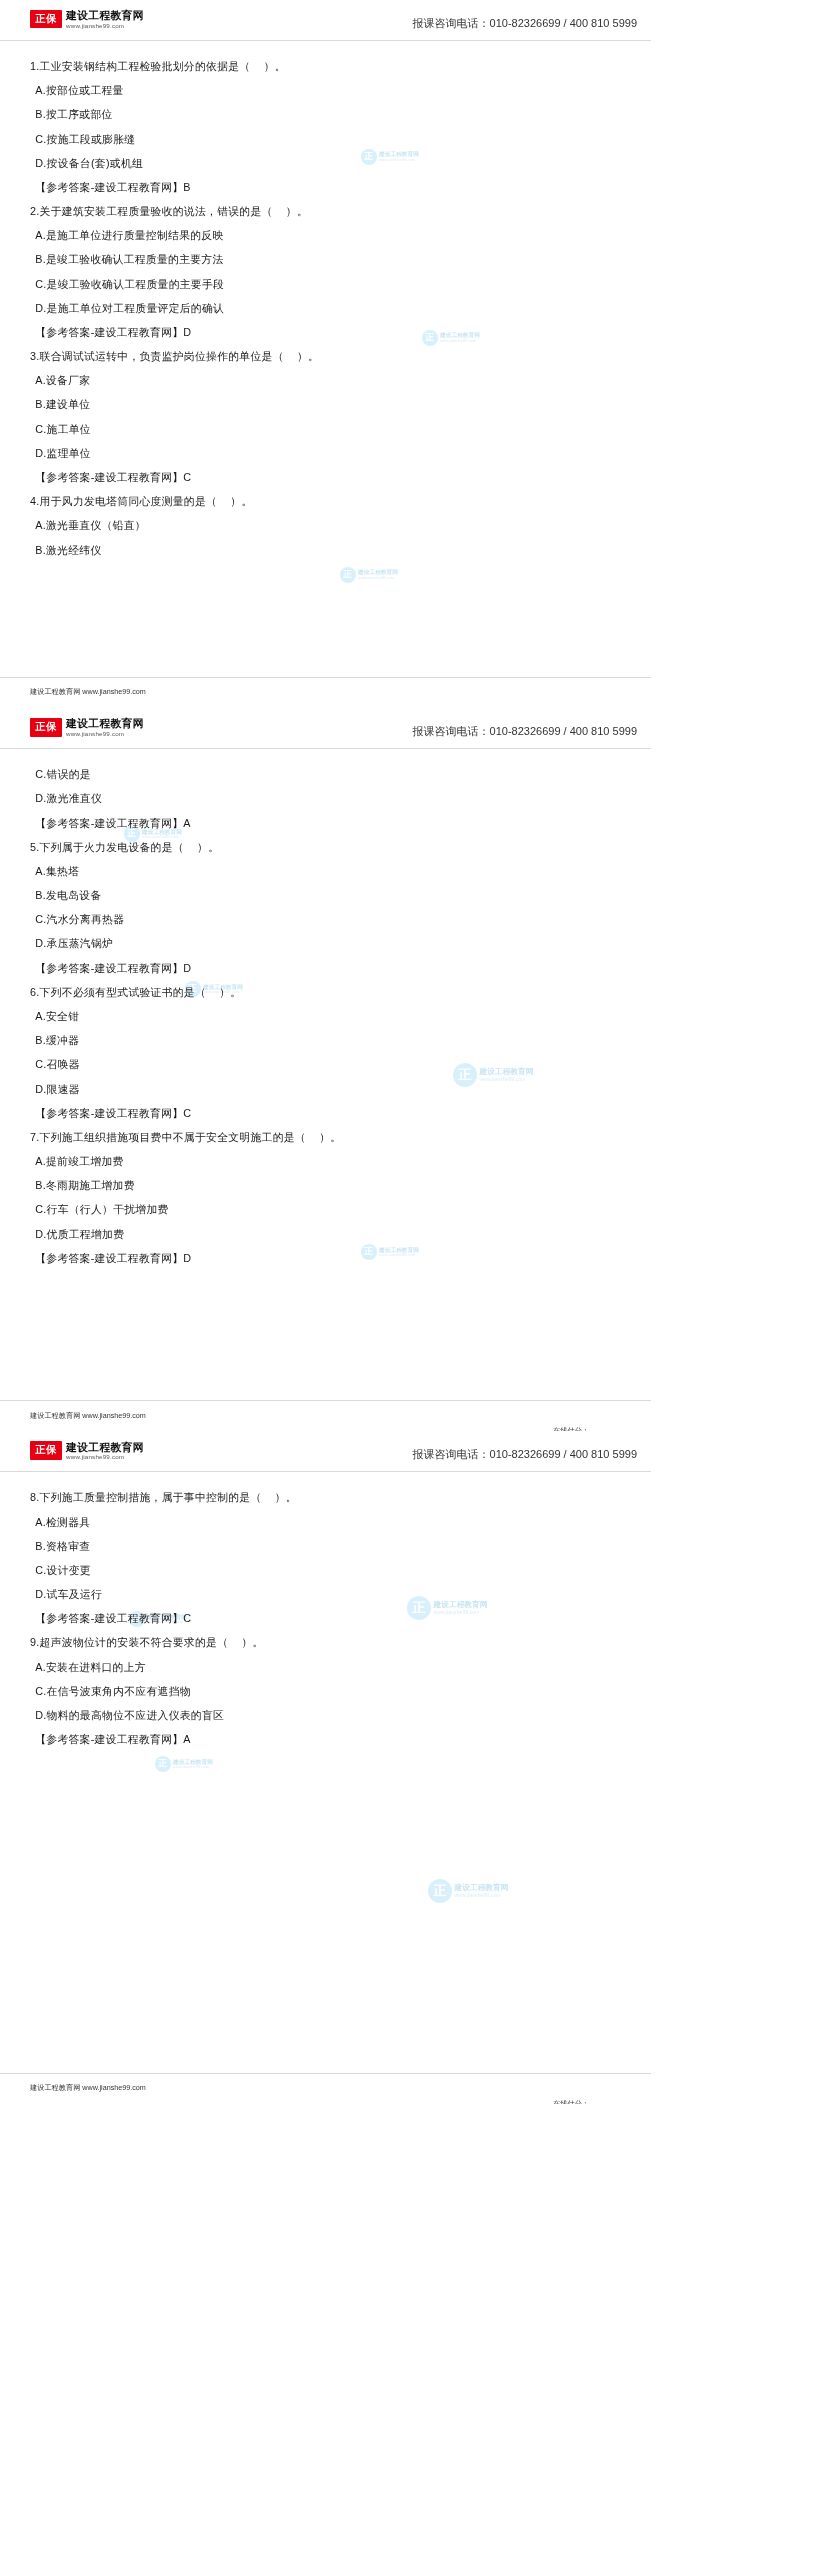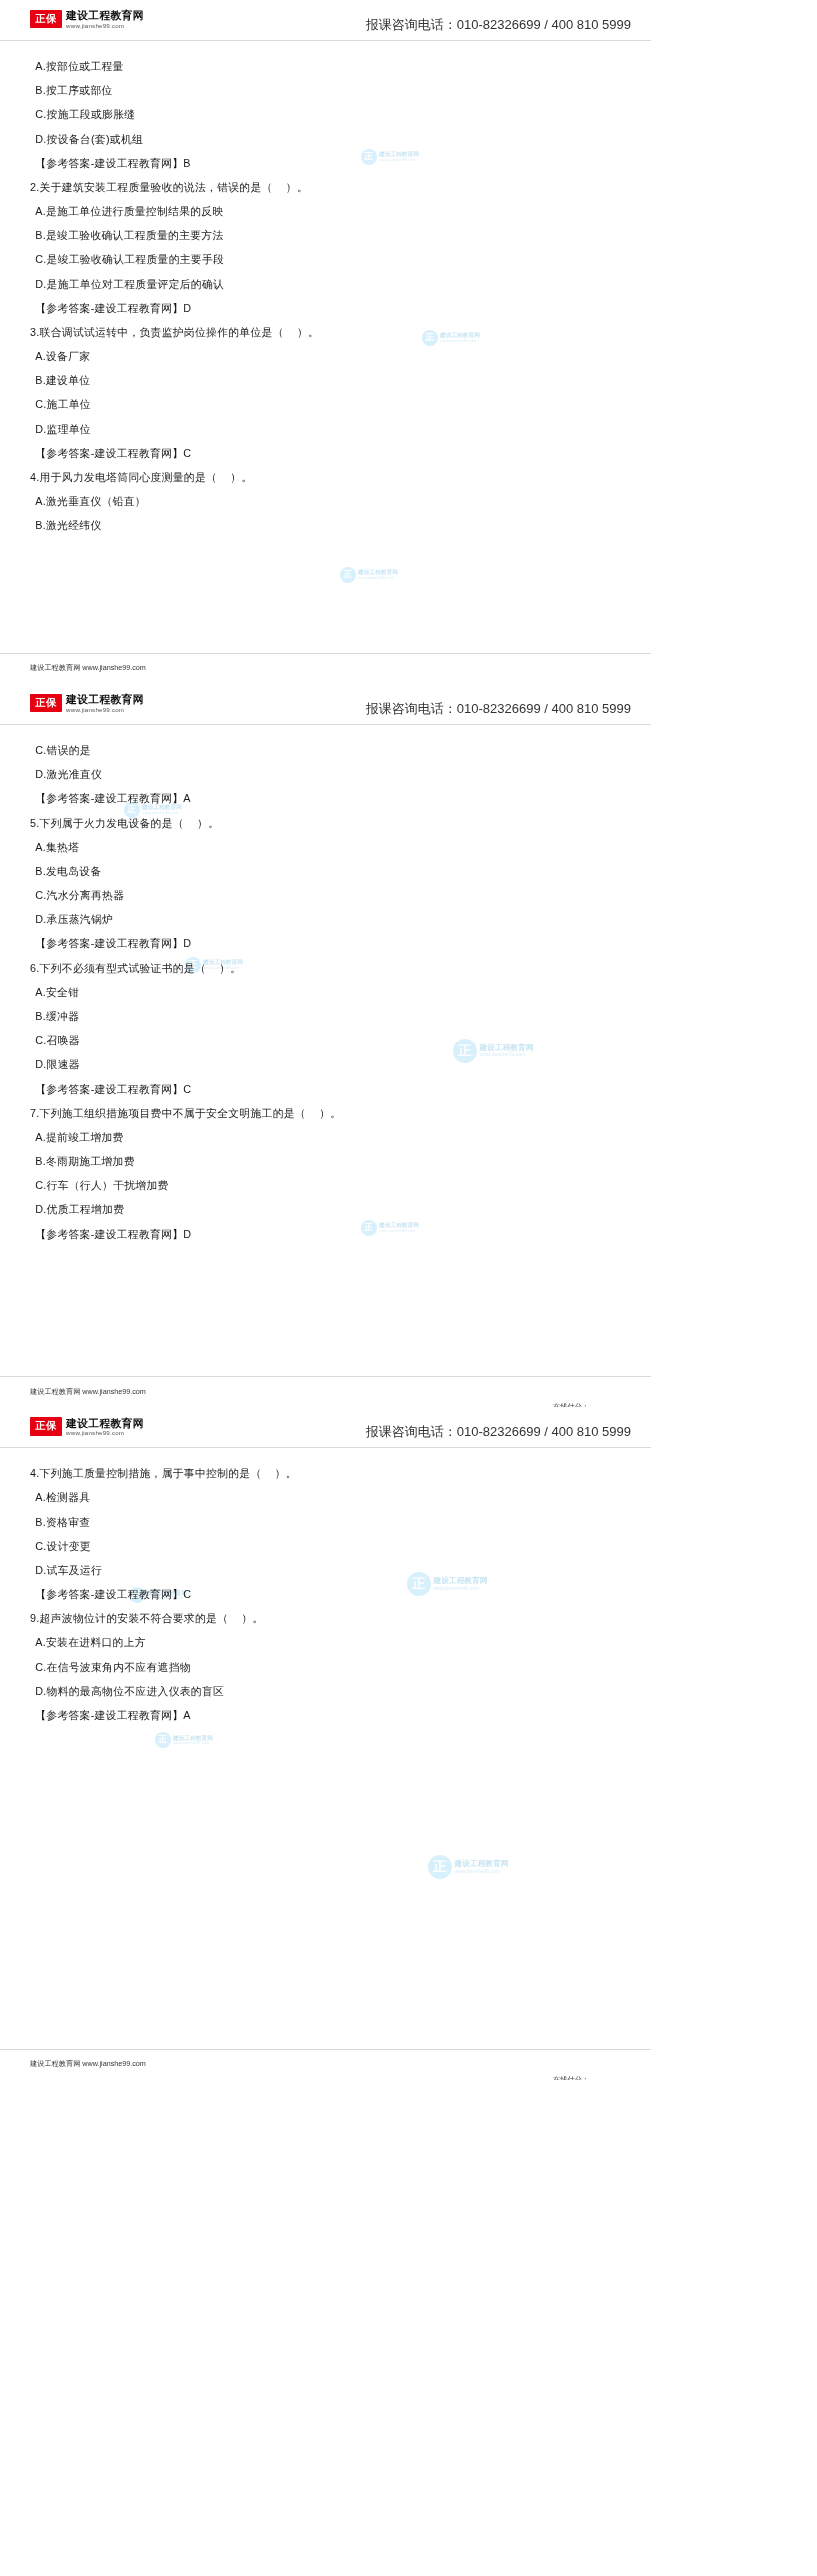--- a/index.html
+++ b/index.html
@@ -55,23 +55,23 @@
     color: #111111;
     letter-spacing: 0.3px;
   }
   .brand-sub {
     font-size: 6.2px;
     color: #555555;
     letter-spacing: 0.2px;
   }
   .header-phone {
     position: absolute;
-    right: 20px;
+    right: 14px;
     top: 15.5px;
-    font-size: 13px;
+    font-size: 11px;
     color: #333333;
     white-space: nowrap;
   }
 
   
   .footer {
     position: relative;
     height: 30px;
     border-top: 0.5px solid #d9d9d9;
     background: #ffffff;
@@ -165,20 +165,21 @@
       <div class="brand-mark">正保</div>
       <div class="brand-text">
         <div class="brand-title">建设工程教育网</div>
         <div class="brand-sub">www.jianshe99.com</div>
       </div>
     </div>
     <div class="header-phone">报课咨询电话：010-82326699 / 400 810 5999</div>
   </div>
 
   <div class="content">
+    <div class="line question">1.工业安装钢结构工程检验批划分的依据是（    ）。</div>
     <div class="line indent">A.按部位或工程量</div>
     <div class="line indent">B.按工序或部位</div>
     <div class="line indent">C.按施工段或膨胀缝</div>
     <div class="line indent">D.按设备台(套)或机组</div>
     <div class="line answer indent">【参考答案-建设工程教育网】B</div>
     <div class="line question">2.关于建筑安装工程质量验收的说法，错误的是（    ）。</div>
     <div class="line indent">A.是施工单位进行质量控制结果的反映</div>
     <div class="line indent">B.是竣工验收确认工程质量的主要方法</div>
     <div class="line indent">C.是竣工验收确认工程质量的主要手段</div>
     <div class="line indent">D.是施工单位对工程质量评定后的确认</div>
@@ -302,21 +303,21 @@
       <div class="brand-mark">正保</div>
       <div class="brand-text">
         <div class="brand-title">建设工程教育网</div>
         <div class="brand-sub">www.jianshe99.com</div>
       </div>
     </div>
     <div class="header-phone">报课咨询电话：010-82326699 / 400 810 5999</div>
   </div>
 
   <div class="content">
-    <div class="line question">4.下列施工质量控制措施，属于事中控制的是（    ）。</div>
+    <div class="line question">8.下列施工质量控制措施，属于事中控制的是（    ）。</div>
     <div class="line indent">A.检测器具</div>
     <div class="line indent">B.资格审查</div>
     <div class="line indent">C.设计变更</div>
     <div class="line indent">D.试车及运行</div>
     <div class="line answer indent">【参考答案-建设工程教育网】C</div>
     <div class="line question">9.超声波物位计的安装不符合要求的是（    ）。</div>
     <div class="line indent">A.安装在进料口的上方</div>
     <div class="line indent">C.在信号波束角内不应有遮挡物</div>
     <div class="line indent">D.物料的最高物位不应进入仪表的盲区</div>
     <div class="line answer indent">【参考答案-建设工程教育网】A</div>

